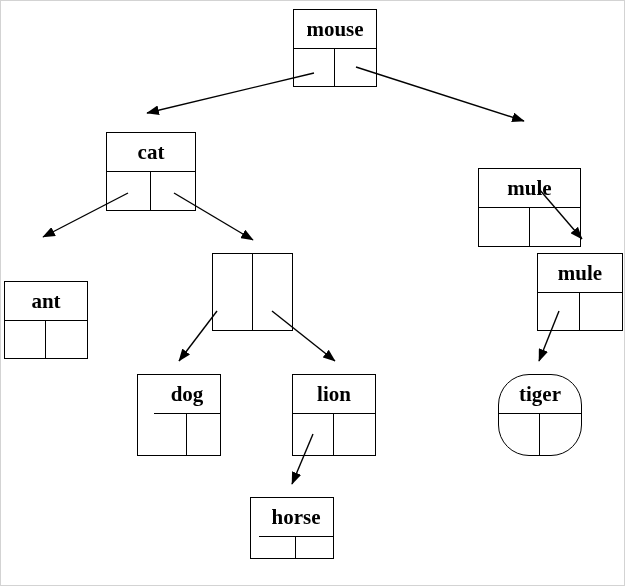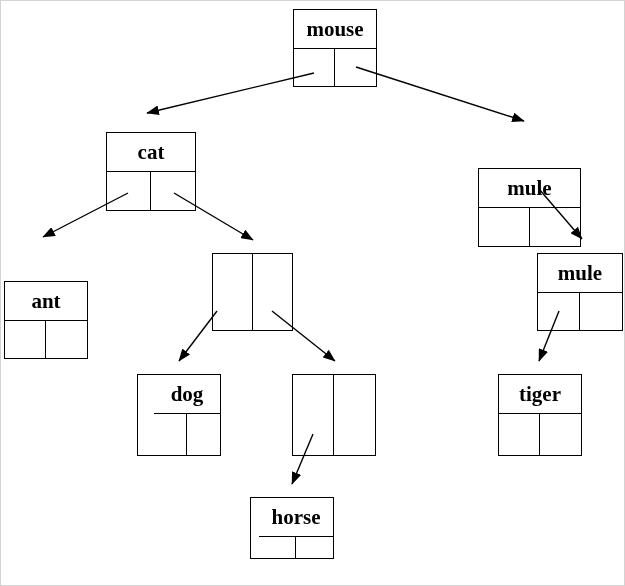--- a/index.html
+++ b/index.html
@@ -125,26 +125,27 @@
         </div>
       </div>
       <div class="node" style="left: 136px; top: 373px; width: 84px; height: 82px; padding-left: 16px;">
         <div class="node-label">dog</div>
         <div class="node-cells">
           <div class="cell cell-left"></div>
           <div class="cell cell-right"></div>
         </div>
       </div>
       <div class="node" style="left: 291px; top: 373px; width: 84px; height: 82px;">
+        <div class="node-label">lion</div>
         <div class="node-cells">
           <div class="cell cell-left"></div>
           <div class="cell cell-right"></div>
         </div>
       </div>
-      <div class="node" style="left: 497px; top: 373px; width: 84px; height: 82px;">
+      <div class="node" style="left: 497px; top: 373px; width: 84px; height: 82px; border-radius: 31px;">
         <div class="node-label">tiger</div>
         <div class="node-cells">
           <div class="cell cell-left"></div>
           <div class="cell cell-right"></div>
         </div>
       </div>
       <div class="node" style="left: 249px; top: 496px; width: 84px; height: 62px; padding-left: 8px;">
         <div class="node-label">horse</div>
         <div class="node-cells">
           <div class="cell cell-left"></div>

